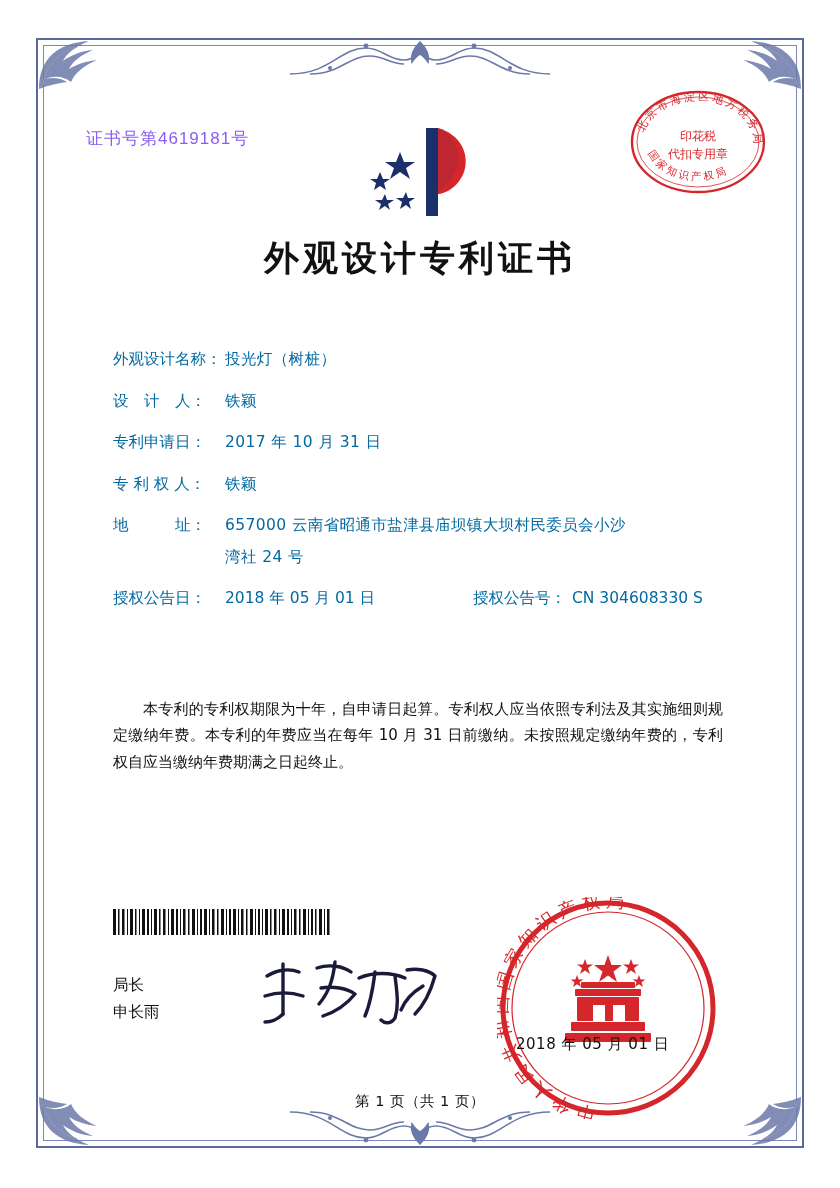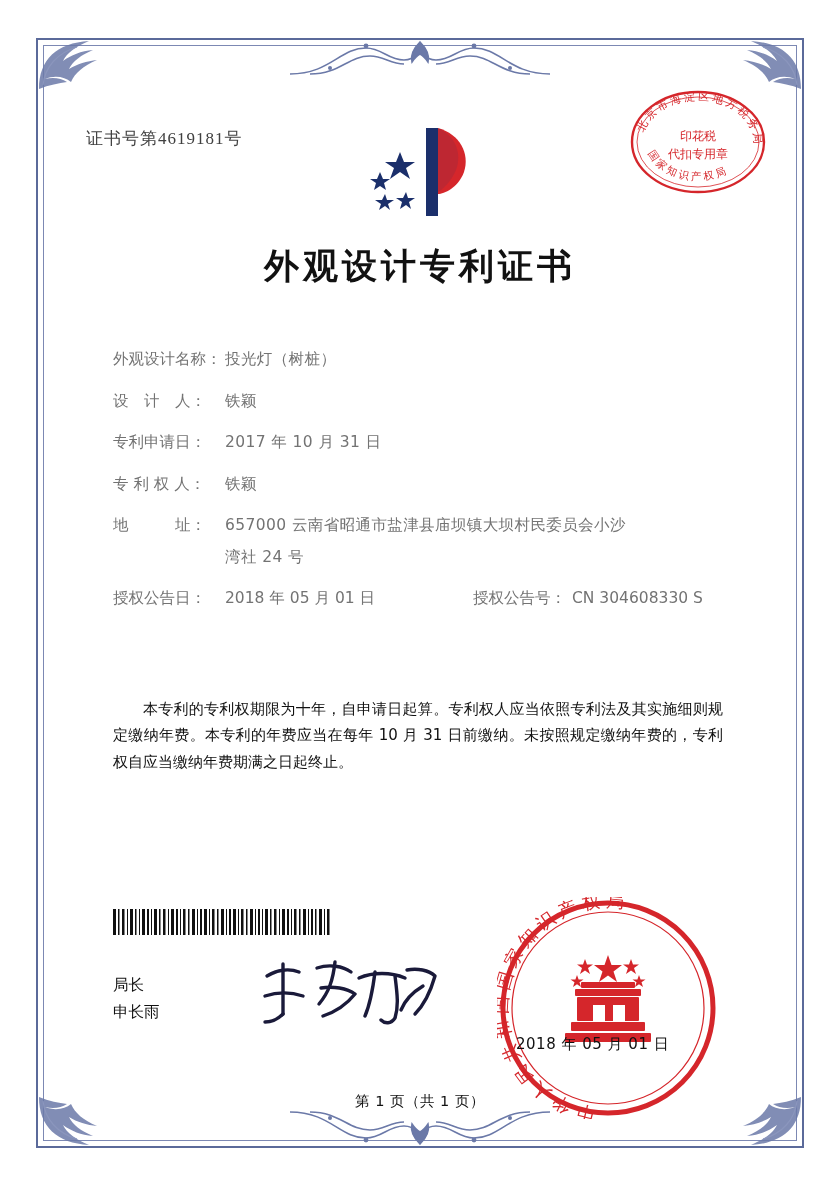--- a/index.html
+++ b/index.html
@@ -61,36 +61,36 @@
     width: 300px;
     height: 44px;
   }
 
   
   .cert-no {
     position: absolute;
     left: 86px;
     top: 127px;
     font-size: 17px;
-    color: #404040;
+    color: #8b5cf6;
     letter-spacing: 1px;
-    font-family: Liberation Serif, serif;
+    font-family: Liberation Sans, sans-serif;
   }
   .logo {
     position: absolute;
     left: 352px;
     top: 120px;
     width: 120px;
     height: 105px;
   }
   .title {
     position: absolute;
     left: 0;
     right: 0;
-    top: 243px;
+    top: 235px;
     text-align: center;
     font-size: 35px;
     font-weight: bold;
     letter-spacing: 4px;
     color: #111;
   }
 
   
   .stamp-tax {
     position: absolute;
@@ -100,21 +100,21 @@
     height: 108px;
   }
 
   
   .fields {
     position: absolute;
     left: 113px;
     top: 352px;
     width: 620px;
     font-size: 15.5px;
-    color: #737373;
+    color: #0369a1;
     line-height: 1;
   }
   .field-row {
     display: flex;
     align-items: baseline;
     margin-bottom: 26px;
   }
   .field-label {
     width: 112px;
     flex: 0 0 112px;

